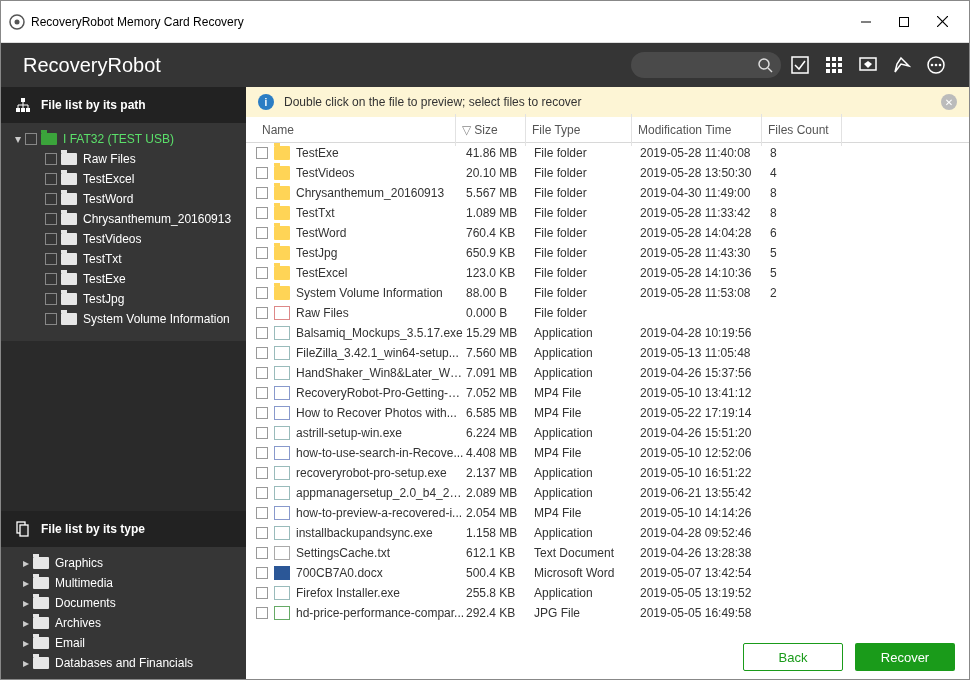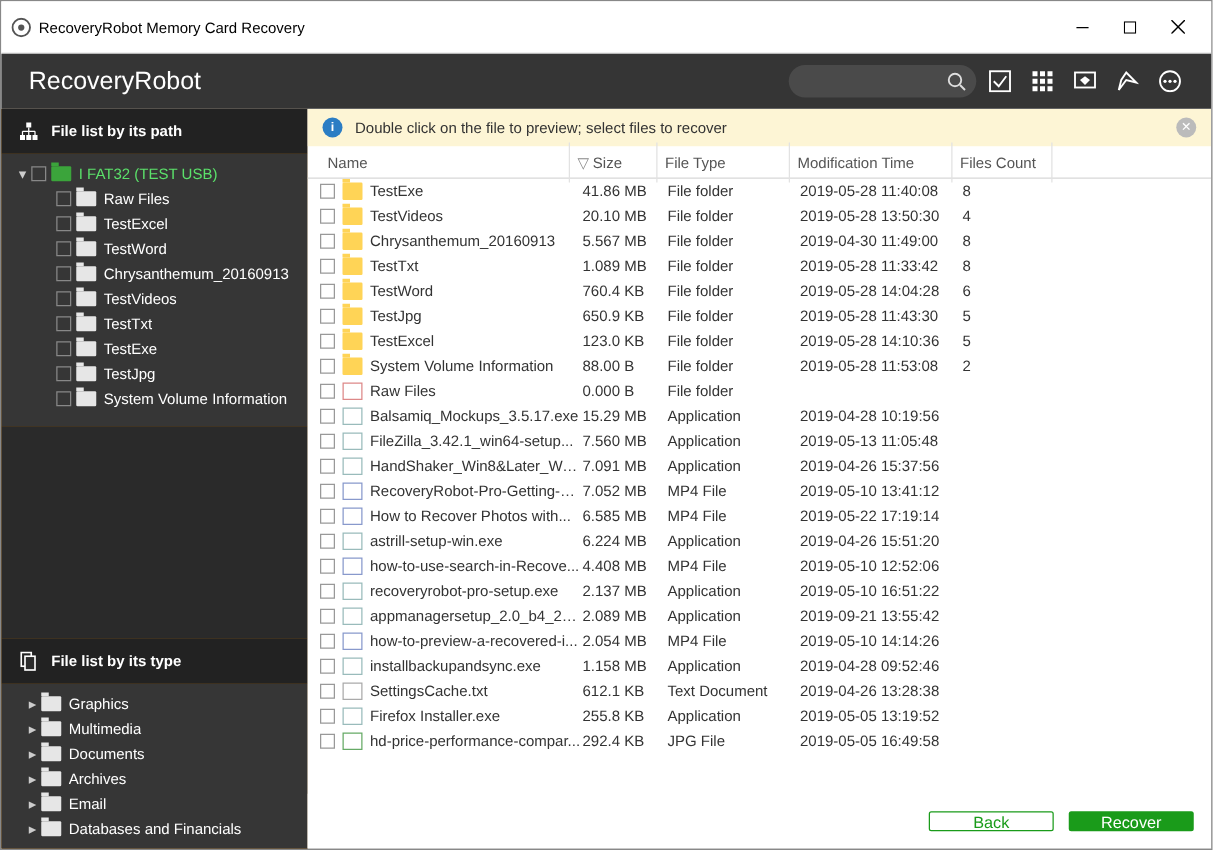--- a/index.html
+++ b/index.html
@@ -6,21 +6,21 @@
 body{width:970px;height:680px;background:#fff;display:flex;flex-direction:column;border:1px solid #888}
 .titlebar{height:42px;display:flex;align-items:center;padding:0 8px;background:#fff;border-bottom:1px solid #ddd}
 .titlebar .logo{width:16px;height:16px;margin-right:6px;display:inline-flex;align-items:center;justify-content:center}
 .titlebar .title{flex:1}
 .winbtn{width:38px;height:100%;display:flex;align-items:center;justify-content:center;cursor:default}
 .toolbar{height:44px;background:#353535;display:flex;align-items:center;padding:0 18px 0 22px;color:#fff}
 .brand{font-size:20px;font-weight:400;flex:1}
 .search{width:150px;height:26px;background:#4a4a4a;border-radius:13px;display:flex;align-items:center;justify-content:flex-end;padding:0 8px}
 .tbtn{width:30px;height:30px;margin-left:4px;display:flex;align-items:center;justify-content:center;cursor:pointer;color:#fff}
 .main{flex:1;display:flex;overflow:hidden;background:#2a2a2a}
-.sidebar{width:245px;background:#a16207;color:#fff;display:flex;flex-direction:column}
+.sidebar{width:245px;background:#701a75;color:#fff;display:flex;flex-direction:column}
 .panel-header{height:36px;display:flex;align-items:center;padding:0 14px;background:#222;font-weight:700;font-size:13px}
 .panel-header .ico{width:16px;height:16px;margin-right:10px}
 .tree{padding:6px 0 12px 0;flex:0 0 auto;background:#363636}
 .tree-row{display:flex;align-items:center;height:20px;padding-left:14px;cursor:pointer}
 .tree-top{color:#5be06a}
 .tree-row .arrow{width:10px;color:#ccc}
 .tree-row .chk{width:12px;height:12px;border:1px solid #888;margin-right:4px}
 .tree-row .fico{width:16px;height:12px;margin-right:6px;position:relative}
 .f-drive{background:#3ba43b;border-radius:1px}
 .f-folder{background:#e6e6e6;border-radius:1px}
@@ -48,21 +48,21 @@
 .rf-mp4{background:#fff;border:1px solid #89c}
 .rf-txt{background:#fff;border:1px solid #aaa}
 .rf-docx{background:#2b5797}
 .rf-jpg{background:#fff;border:1px solid #6a6}
 .row .rname{width:170px;white-space:nowrap;overflow:hidden;text-overflow:ellipsis}
 .row .rsize{width:68px}
 .row .rtype{width:106px}
 .row .rtime{width:130px}
 .row .rcount{width:60px}
 .footer{height:44px;background:#fff;display:flex;align-items:center;justify-content:flex-end;padding:0 14px;gap:12px}
-.btn{width:100px;height:16px;border-radius:2px;display:flex;align-items:center;justify-content:center;cursor:pointer;font-size:13px}
+.btn{width:100px;height:28px;border-radius:2px;display:flex;align-items:center;justify-content:center;cursor:pointer;font-size:13px}
 .btn-back{border:1px solid #1a9b1a;color:#1a9b1a;background:#fff}
 .btn-recover{background:#1a9b1a;color:#fff}
 svg{display:block}
 </style>
 </head>
 <body>
 
 <div class="titlebar">
   <span class="logo">
       <svg width="16" height="16" viewBox="0 0 16 16">
@@ -423,21 +423,21 @@
           <span class="rtype">Application</span>
           <span class="rtime">2019-05-10 16:51:22</span>
           <span class="rcount"></span>
         </div>
         <div class="row">
           <span class="chk"></span>
           <span class="rico rf-exe"></span>
           <span class="rname">appmanagersetup_2.0_b4_29...</span>
           <span class="rsize">2.089 MB</span>
           <span class="rtype">Application</span>
-          <span class="rtime">2019-09-21 13:55:42</span>
+          <span class="rtime">2019-06-21 13:55:42</span>
           <span class="rcount"></span>
         </div>
         <div class="row">
           <span class="chk"></span>
           <span class="rico rf-mp4"></span>
           <span class="rname">how-to-preview-a-recovered-i...</span>
           <span class="rsize">2.054 MB</span>
           <span class="rtype">MP4 File</span>
           <span class="rtime">2019-05-10 14:14:26</span>
           <span class="rcount"></span>
@@ -455,20 +455,29 @@
           <span class="chk"></span>
           <span class="rico rf-txt"></span>
           <span class="rname">SettingsCache.txt</span>
           <span class="rsize">612.1 KB</span>
           <span class="rtype">Text Document</span>
           <span class="rtime">2019-04-26 13:28:38</span>
           <span class="rcount"></span>
         </div>
         <div class="row">
           <span class="chk"></span>
+          <span class="rico rf-docx"></span>
+          <span class="rname">700CB7A0.docx</span>
+          <span class="rsize">500.4 KB</span>
+          <span class="rtype">Microsoft Word</span>
+          <span class="rtime">2019-05-07 13:42:54</span>
+          <span class="rcount"></span>
+        </div>
+        <div class="row">
+          <span class="chk"></span>
           <span class="rico rf-exe"></span>
           <span class="rname">Firefox Installer.exe</span>
           <span class="rsize">255.8 KB</span>
           <span class="rtype">Application</span>
           <span class="rtime">2019-05-05 13:19:52</span>
           <span class="rcount"></span>
         </div>
         <div class="row">
           <span class="chk"></span>
           <span class="rico rf-jpg"></span>

